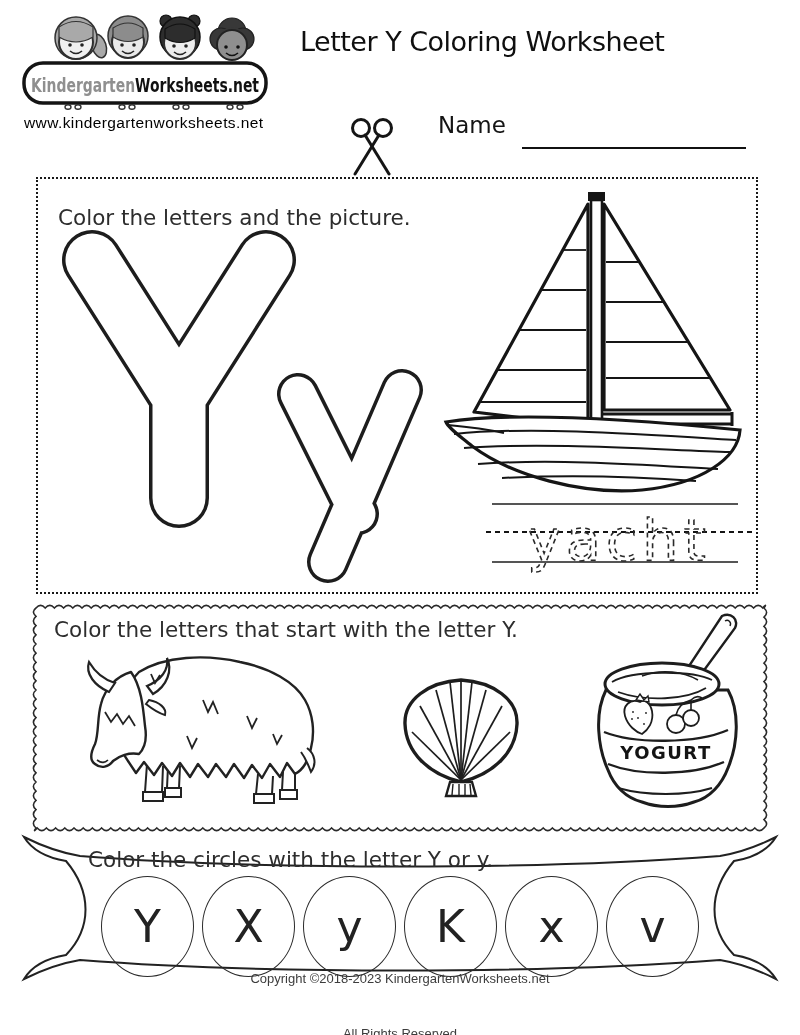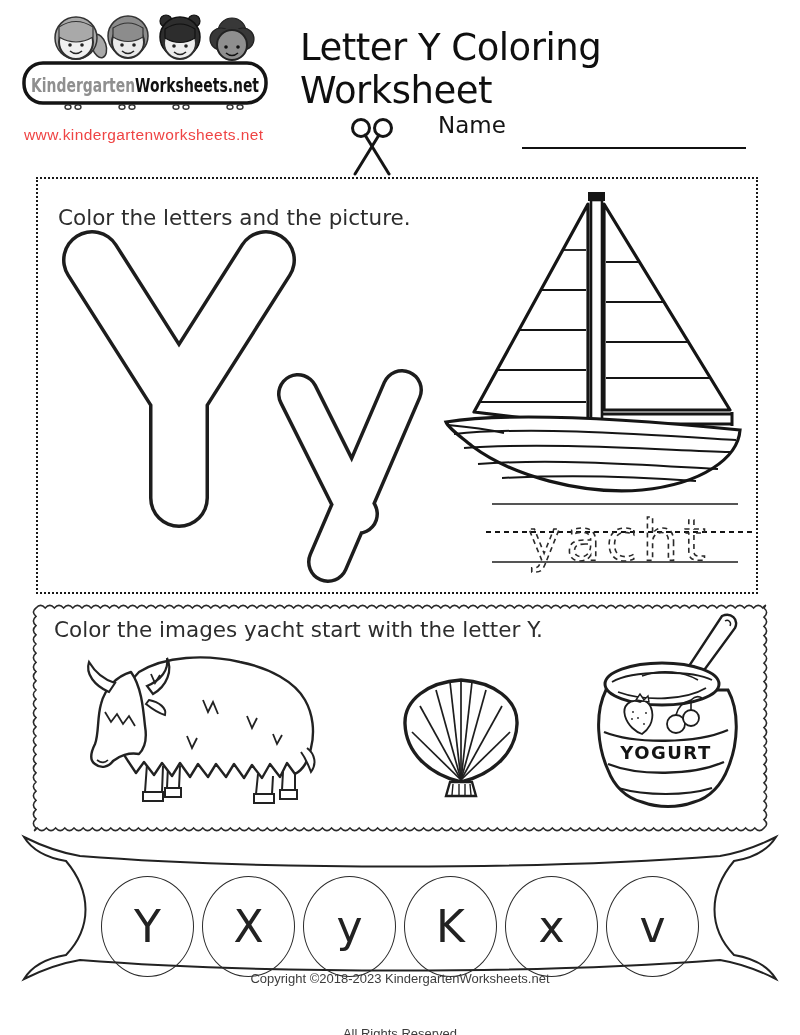--- a/index.html
+++ b/index.html
@@ -2,23 +2,23 @@
 <html><head>
 <meta charset="utf-8">
 <style>
   * { box-sizing: border-box; margin: 0; padding: 0; }
   html,body { width:800px; height:1035px; background:#fff; overflow:hidden; }
   .page { position:relative; width:800px; height:1035px; background:#fff;
           font-family:"DejaVu Sans", sans-serif; color:#1a1a1a; }
   .abs { position:absolute; }
 
   
-  .logo-url { left:24px; top:126px; font-size:15.5px; color:#ef4444;
+  .logo-url { left:24px; top:114px; font-size:15.5px; color:#000000;
               font-family:"Liberation Sans", sans-serif; letter-spacing:.4px; }
-  .page-title { left:300px; top:26px; width:400px; font-size:37px; color:#0f0f0f;
+  .page-title { left:300px; top:26px; width:400px; font-size:27px; color:#0f0f0f;
                 letter-spacing:-0.5px; }
   .name-label { left:438px; top:112px; font-size:23px; color:#141414; }
   .name-line { left:522px; top:147px; width:224px; border-top:2px solid #111; }
 
   
   .box1 { left:36px; top:177px; width:722px; height:417px; border:2.5px dotted #181818; }
   .h-sec { font-size:21.5px; color:#2d2d2d; }
   .h1 { left:58px; top:189px;margin-top:16px; }
 
   
@@ -166,21 +166,21 @@
   <svg class="abs" style="left:486px;top:494px" width="266" height="100" viewBox="0 0 266 100">
     <line x1="6" y1="10" x2="252" y2="10" stroke="#555" stroke-width="2"></line>
     <line x1="0" y1="38" x2="266" y2="38" stroke="#141414" stroke-width="2" stroke-dasharray="5,4"></line>
     <line x1="6" y1="68" x2="252" y2="68" stroke="#555" stroke-width="2"></line>
     <text x="133" y="66" text-anchor="middle" font-size="57" letter-spacing="5" fill="none" stroke="#2a2a2a" stroke-width="1.6" stroke-dasharray="5,4">yacht</text>
   </svg>
 
   <svg class="abs" style="left:32px;top:604px" width="736" height="228" viewBox="0 0 736 228">
     <path id="scallop-border" d="M4,4 Q8.6,-1.2000000000000002 13.2,4 Q17.799999999999997,-1.2000000000000002 22.4,4 Q27,-1.2000000000000002 31.599999999999998,4 Q36.199999999999996,-1.2000000000000002 40.8,4 Q45.4,-1.2000000000000002 50,4 Q54.6,-1.2000000000000002 59.2,4 Q63.800000000000004,-1.2000000000000002 68.4,4 Q73,-1.2000000000000002 77.60000000000001,4 Q82.2,-1.2000000000000002 86.80000000000001,4 Q91.4,-1.2000000000000002 96.00000000000001,4 Q100.60000000000001,-1.2000000000000002 105.20000000000002,4 Q109.80000000000001,-1.2000000000000002 114.40000000000002,4 Q119.00000000000001,-1.2000000000000002 123.60000000000002,4 Q128.20000000000002,-1.2000000000000002 132.8,4 Q137.4,-1.2000000000000002 142,4 Q146.6,-1.2000000000000002 151.2,4 Q155.79999999999998,-1.2000000000000002 160.39999999999998,4 Q164.99999999999997,-1.2000000000000002 169.59999999999997,4 Q174.19999999999996,-1.2000000000000002 178.79999999999995,4 Q183.39999999999995,-1.2000000000000002 187.99999999999994,4 Q192.59999999999994,-1.2000000000000002 197.19999999999993,4 Q201.79999999999993,-1.2000000000000002 206.39999999999992,4 Q210.99999999999991,-1.2000000000000002 215.5999999999999,4 Q220.1999999999999,-1.2000000000000002 224.7999999999999,4 Q229.3999999999999,-1.2000000000000002 233.9999999999999,4 Q238.59999999999988,-1.2000000000000002 243.19999999999987,4 Q247.79999999999987,-1.2000000000000002 252.39999999999986,4 Q256.9999999999999,-1.2000000000000002 261.59999999999985,4 Q266.1999999999999,-1.2000000000000002 270.79999999999984,4 Q275.39999999999986,-1.2000000000000002 279.99999999999983,4 Q284.59999999999985,-1.2000000000000002 289.1999999999998,4 Q293.79999999999984,-1.2000000000000002 298.3999999999998,4 Q302.99999999999983,-1.2000000000000002 307.5999999999998,4 Q312.1999999999998,-1.2000000000000002 316.7999999999998,4 Q321.3999999999998,-1.2000000000000002 325.9999999999998,4 Q330.5999999999998,-1.2000000000000002 335.19999999999976,4 Q339.7999999999998,-1.2000000000000002 344.39999999999975,4 Q348.9999999999998,-1.2000000000000002 353.59999999999974,4 Q358.19999999999976,-1.2000000000000002 362.7999999999997,4 Q367.39999999999975,-1.2000000000000002 371.9999999999997,4 Q376.59999999999974,-1.2000000000000002 381.1999999999997,4 Q385.7999999999997,-1.2000000000000002 390.3999999999997,4 Q394.9999999999997,-1.2000000000000002 399.5999999999997,4 Q404.1999999999997,-1.2000000000000002 408.79999999999967,4 Q413.3999999999997,-1.2000000000000002 417.99999999999966,4 Q422.5999999999997,-1.2000000000000002 427.19999999999965,4 Q431.79999999999967,-1.2000000000000002 436.39999999999964,4 Q440.99999999999966,-1.2000000000000002 445.5999999999996,4 Q450.19999999999965,-1.2000000000000002 454.7999999999996,4 Q459.39999999999964,-1.2000000000000002 463.9999999999996,4 Q468.5999999999996,-1.2000000000000002 473.1999999999996,4 Q477.7999999999996,-1.2000000000000002 482.3999999999996,4 Q486.9999999999996,-1.2000000000000002 491.59999999999957,4 Q496.1999999999996,-1.2000000000000002 500.79999999999956,4 Q505.3999999999996,-1.2000000000000002 509.99999999999955,4 Q514.5999999999996,-1.2000000000000002 519.1999999999996,4 Q523.7999999999996,-1.2000000000000002 528.3999999999996,4 Q532.9999999999997,-1.2000000000000002 537.5999999999997,4 Q542.1999999999997,-1.2000000000000002 546.7999999999997,4 Q551.3999999999997,-1.2000000000000002 555.9999999999998,4 Q560.5999999999998,-1.2000000000000002 565.1999999999998,4 Q569.7999999999998,-1.2000000000000002 574.3999999999999,4 Q578.9999999999999,-1.2000000000000002 583.5999999999999,4 Q588.1999999999999,-1.2000000000000002 592.8,4 Q597.4,-1.2000000000000002 602,4 Q606.6,-1.2000000000000002 611.2,4 Q615.8000000000001,-1.2000000000000002 620.4000000000001,4 Q625.0000000000001,-1.2000000000000002 629.6000000000001,4 Q634.2000000000002,-1.2000000000000002 638.8000000000002,4 Q643.4000000000002,-1.2000000000000002 648.0000000000002,4 Q652.6000000000003,-1.2000000000000002 657.2000000000003,4 Q661.8000000000003,-1.2000000000000002 666.4000000000003,4 Q671.0000000000003,-1.2000000000000002 675.6000000000004,4 Q680.2000000000004,-1.2000000000000002 684.8000000000004,4 Q689.4000000000004,-1.2000000000000002 694.0000000000005,4 Q698.6000000000005,-1.2000000000000002 703.2000000000005,4 Q707.8000000000005,-1.2000000000000002 712.4000000000005,4 Q717.0000000000006,-1.2000000000000002 721.6000000000006,4 Q726.2000000000006,-1.2000000000000002 730.8000000000006,4 Q735.4000000000007,-1.2000000000000002 732,4 Q737.2,8.6 732,13.2 Q737.2,17.799999999999997 732,22.4 Q737.2,27 732,31.599999999999998 Q737.2,36.199999999999996 732,40.8 Q737.2,45.4 732,50 Q737.2,54.6 732,59.2 Q737.2,63.800000000000004 732,68.4 Q737.2,73 732,77.60000000000001 Q737.2,82.2 732,86.80000000000001 Q737.2,91.4 732,96.00000000000001 Q737.2,100.60000000000001 732,105.20000000000002 Q737.2,109.80000000000001 732,114.40000000000002 Q737.2,119.00000000000001 732,123.60000000000002 Q737.2,128.20000000000002 732,132.8 Q737.2,137.4 732,142 Q737.2,146.6 732,151.2 Q737.2,155.79999999999998 732,160.39999999999998 Q737.2,164.99999999999997 732,169.59999999999997 Q737.2,174.19999999999996 732,178.79999999999995 Q737.2,183.39999999999995 732,187.99999999999994 Q737.2,192.59999999999994 732,197.19999999999993 Q737.2,201.79999999999993 732,206.39999999999992 Q737.2,210.99999999999991 732,215.5999999999999 Q737.2,220.1999999999999 732,224 Q727.4,229.2 722.8,224 Q718.1999999999999,229.2 713.5999999999999,224 Q708.9999999999999,229.2 704.3999999999999,224 Q699.7999999999998,229.2 695.1999999999998,224 Q690.5999999999998,229.2 685.9999999999998,224 Q681.3999999999997,229.2 676.7999999999997,224 Q672.1999999999997,229.2 667.5999999999997,224 Q662.9999999999997,229.2 658.3999999999996,224 Q653.7999999999996,229.2 649.1999999999996,224 Q644.5999999999996,229.2 639.9999999999995,224 Q635.3999999999995,229.2 630.7999999999995,224 Q626.1999999999995,229.2 621.5999999999995,224 Q616.9999999999994,229.2 612.3999999999994,224 Q607.7999999999994,229.2 603.1999999999994,224 Q598.5999999999993,229.2 593.9999999999993,224 Q589.3999999999993,229.2 584.7999999999993,224 Q580.1999999999992,229.2 575.5999999999992,224 Q570.9999999999992,229.2 566.3999999999992,224 Q561.7999999999992,229.2 557.1999999999991,224 Q552.5999999999991,229.2 547.9999999999991,224 Q543.3999999999991,229.2 538.799999999999,224 Q534.199999999999,229.2 529.599999999999,224 Q524.999999999999,229.2 520.399999999999,224 Q515.7999999999989,229.2 511.19999999999897,224 Q506.59999999999894,229.2 501.999999999999,224 Q497.39999999999895,229.2 492.799999999999,224 Q488.19999999999897,229.2 483.599999999999,224 Q478.999999999999,229.2 474.399999999999,224 Q469.799999999999,229.2 465.199999999999,224 Q460.599999999999,229.2 455.99999999999903,224 Q451.399999999999,229.2 446.79999999999905,224 Q442.199999999999,229.2 437.59999999999906,224 Q432.99999999999903,229.2 428.39999999999907,224 Q423.79999999999905,229.2 419.1999999999991,224 Q414.59999999999906,229.2 409.9999999999991,224 Q405.39999999999907,229.2 400.7999999999991,224 Q396.1999999999991,229.2 391.5999999999991,224 Q386.9999999999991,229.2 382.3999999999991,224 Q377.7999999999991,229.2 373.19999999999914,224 Q368.5999999999991,229.2 363.99999999999915,224 Q359.3999999999991,229.2 354.79999999999916,224 Q350.19999999999914,229.2 345.59999999999917,224 Q340.99999999999915,229.2 336.3999999999992,224 Q331.79999999999916,229.2 327.1999999999992,224 Q322.59999999999917,229.2 317.9999999999992,224 Q313.3999999999992,229.2 308.7999999999992,224 Q304.1999999999992,229.2 299.5999999999992,224 Q294.9999999999992,229.2 290.39999999999924,224 Q285.7999999999992,229.2 281.19999999999925,224 Q276.5999999999992,229.2 271.99999999999926,224 Q267.39999999999924,229.2 262.7999999999993,224 Q258.19999999999925,229.2 253.59999999999928,224 Q248.9999999999993,229.2 244.3999999999993,224 Q239.7999999999993,229.2 235.1999999999993,224 Q230.5999999999993,229.2 225.99999999999932,224 Q221.39999999999932,229.2 216.79999999999933,224 Q212.19999999999933,229.2 207.59999999999934,224 Q202.99999999999935,229.2 198.39999999999935,224 Q193.79999999999936,229.2 189.19999999999936,224 Q184.59999999999937,229.2 179.99999999999937,224 Q175.39999999999938,229.2 170.7999999999994,224 Q166.1999999999994,229.2 161.5999999999994,224 Q156.9999999999994,229.2 152.3999999999994,224 Q147.79999999999941,229.2 143.19999999999942,224 Q138.59999999999943,229.2 133.99999999999943,224 Q129.39999999999944,229.2 124.79999999999943,224 Q120.19999999999943,229.2 115.59999999999943,224 Q110.99999999999943,229.2 106.39999999999942,224 Q101.79999999999943,229.2 97.19999999999942,224 Q92.59999999999943,229.2 87.99999999999942,224 Q83.39999999999942,229.2 78.79999999999941,224 Q74.19999999999942,229.2 69.59999999999941,224 Q64.99999999999942,229.2 60.39999999999941,224 Q55.79999999999941,229.2 51.199999999999406,224 Q46.599999999999405,229.2 41.9999999999994,224 Q37.3999999999994,229.2 32.7999999999994,224 Q28.1999999999994,229.2 23.5999999999994,224 Q18.999999999999403,229.2 14.399999999999402,224 Q9.799999999999402,229.2 5.199999999999402,224 Q0.5999999999994028,229.2 4,224 Q-1.2000000000000002,219.4 4,214.8 Q-1.2000000000000002,210.20000000000002 4,205.60000000000002 Q-1.2000000000000002,201.00000000000003 4,196.40000000000003 Q-1.2000000000000002,191.80000000000004 4,187.20000000000005 Q-1.2000000000000002,182.60000000000005 4,178.00000000000006 Q-1.2000000000000002,173.40000000000006 4,168.80000000000007 Q-1.2000000000000002,164.20000000000007 4,159.60000000000008 Q-1.2000000000000002,155.00000000000009 4,150.4000000000001 Q-1.2000000000000002,145.8000000000001 4,141.2000000000001 Q-1.2000000000000002,136.6000000000001 4,132.0000000000001 Q-1.2000000000000002,127.40000000000012 4,122.80000000000011 Q-1.2000000000000002,118.20000000000012 4,113.60000000000011 Q-1.2000000000000002,109.00000000000011 4,104.4000000000001 Q-1.2000000000000002,99.80000000000011 4,95.2000000000001 Q-1.2000000000000002,90.60000000000011 4,86.0000000000001 Q-1.2000000000000002,81.4000000000001 4,76.8000000000001 Q-1.2000000000000002,72.2000000000001 4,67.6000000000001 Q-1.2000000000000002,63.00000000000009 4,58.40000000000009 Q-1.2000000000000002,53.80000000000009 4,49.20000000000009 Q-1.2000000000000002,44.60000000000009 4,40.000000000000085 Q-1.2000000000000002,35.400000000000084 4,30.800000000000086 Q-1.2000000000000002,26.200000000000088 4,21.600000000000087 Q-1.2000000000000002,17.000000000000085 4,12.400000000000087 Q-1.2000000000000002,7.800000000000088 4,4 Z" fill="none" stroke="#2a2a2a" stroke-width="1.6"></path>
   </svg>
-  <div class="abs h-sec h2">Color the images yacht start with the letter Y.</div>
+  <div class="abs h-sec h2">Color the letters that start with the letter Y.</div>
 
   <svg class="abs" style="left:55px;top:652px" width="265" height="160" viewBox="0 0 265 160">
 
     <g fill="#fff" stroke="#222" stroke-width="2">
       <path d="M92,112 L90,140 L107,140 L108,114"></path>
         <rect x="88" y="140" width="20" height="9"></rect>
       <path d="M113,114 L112,136 L124,136 L125,114"></path>
         <rect x="110" y="136" width="16" height="9"></rect>
       <path d="M203,122 L201,142 L217,142 L218,124"></path>
         <rect x="199" y="142" width="20" height="9"></rect>
@@ -268,20 +268,21 @@
     <path d="M32,176 C60,184 100,184 126,176" fill="none" stroke="#1d1d1d" stroke-width="2"></path>
     <text x="80" y="147" text-anchor="middle" font-size="18" font-weight="bold" letter-spacing="1.5" fill="#141414">YOGURT</text>
   </svg>
 
   <svg class="abs" style="left:18px;top:834px" width="764" height="148" viewBox="0 0 764 148">
     <path d="M62,22 C240,36 524,36 702,22 C726,18 748,8 758,3 C750,16 734,24 716,27
              C690,58 690,94 716,121 C734,124 750,132 758,145 C748,140 726,130 702,126
              C524,140 240,140 62,126 C38,130 16,140 6,145 C14,132 30,124 48,121
              C74,94 74,58 48,27 C30,24 14,16 6,3 C16,8 38,18 62,22 Z" fill="none" stroke="#222" stroke-width="2"></path>
   </svg>
+  <div class="abs h-sec h3">Color the circles with the letter Y or y.</div>
 
   <div class="abs circle-row">
     <div class="letter-circle">
         <span>Y</span>
       </div>
     <div class="letter-circle">
         <span>X</span>
       </div>
     <div class="letter-circle">
         <span>y</span>

